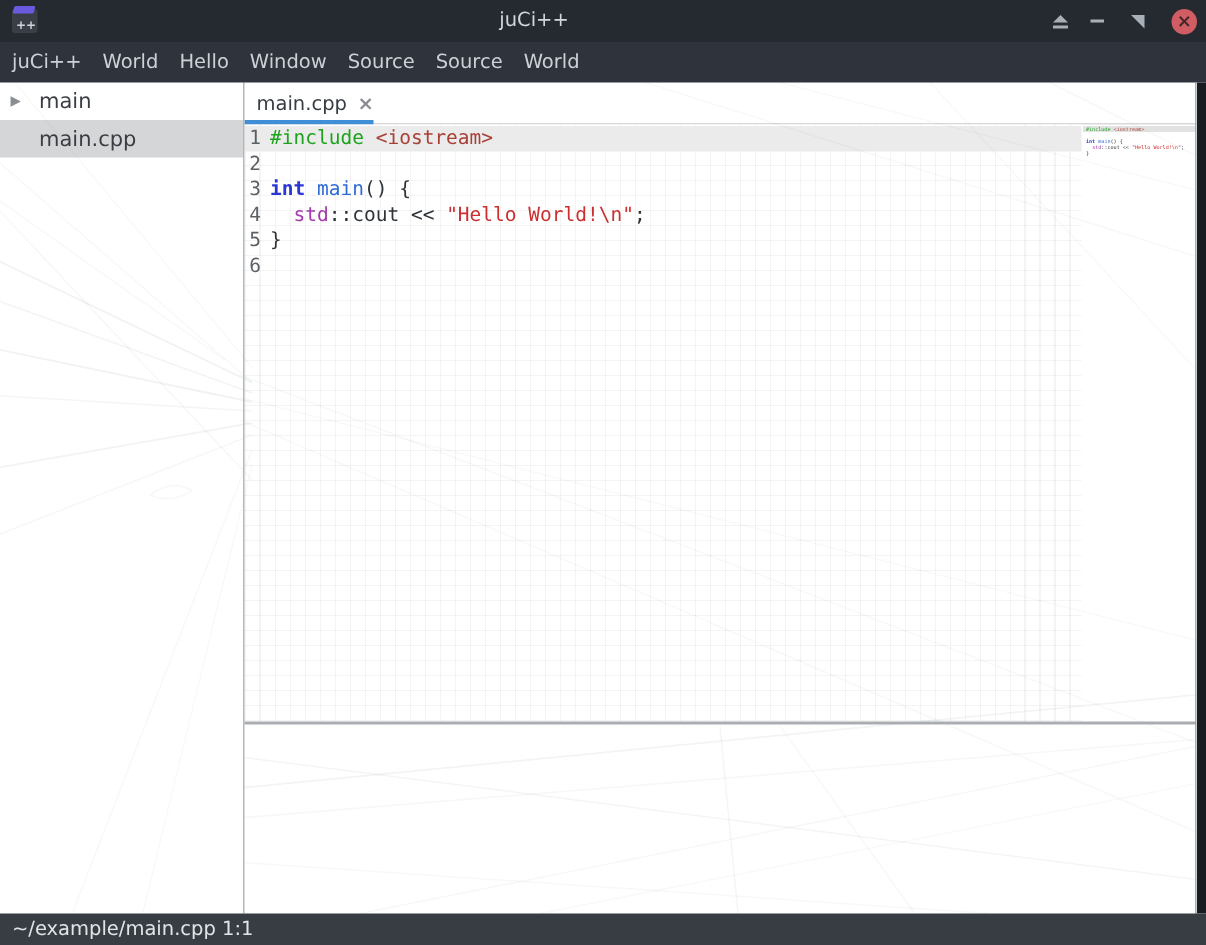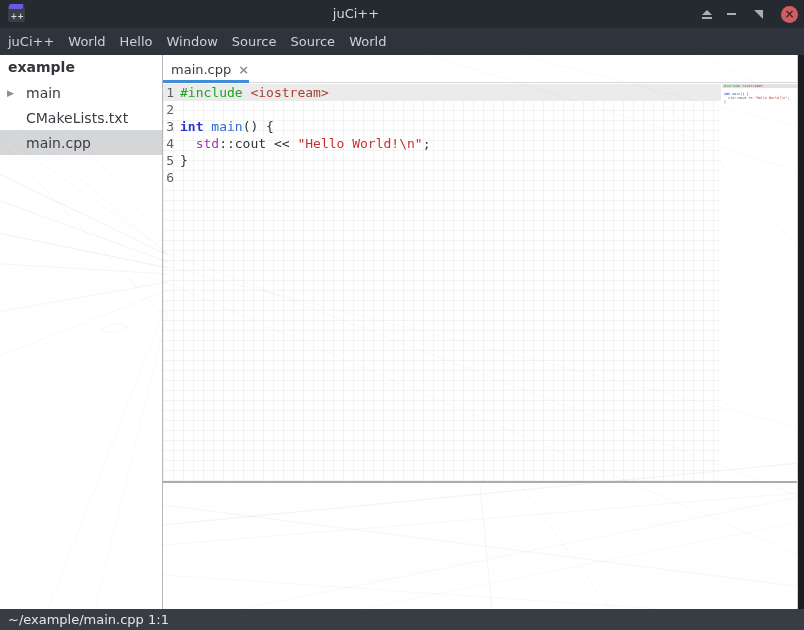--- a/index.html
+++ b/index.html
@@ -144,29 +144,24 @@
       <line x1="240" y1="609" x2="810" y2="495" stroke-opacity="0.06"></line>
       <line x1="163" y1="575" x2="660" y2="609" stroke-opacity="0.05"></line>
       <line x1="480" y1="484" x2="492" y2="609" stroke-opacity="0.07"></line>
       <line x1="520" y1="484" x2="610" y2="609" stroke-opacity="0.05"></line>
       <line x1="360" y1="609" x2="810" y2="520" stroke-opacity="0.04"></line>
       <path d="M100 330 q 15 -11 28 -3 q -13 9 -28 3" stroke-opacity="0.06"></path>
     </g>
   </svg>
 
   <div id="sidebar">
-    <div class="tree-root">example</div>
     <div id="tree-items">
         <div class="tree-row">
           <span class="expander">▶</span>
           <span class="tree-label">main</span>
-        </div>
-        <div class="tree-row">
-          <span class="expander"></span>
-          <span class="tree-label">CMakeLists.txt</span>
         </div>
         <div class="tree-row sel" style="background: rgb(213, 214, 216);">
           <span class="expander"></span>
           <span class="tree-label">main.cpp</span>
         </div>
       </div>
   </div>
   <div id="v-divider"></div>
 
   <div id="tabbar">

